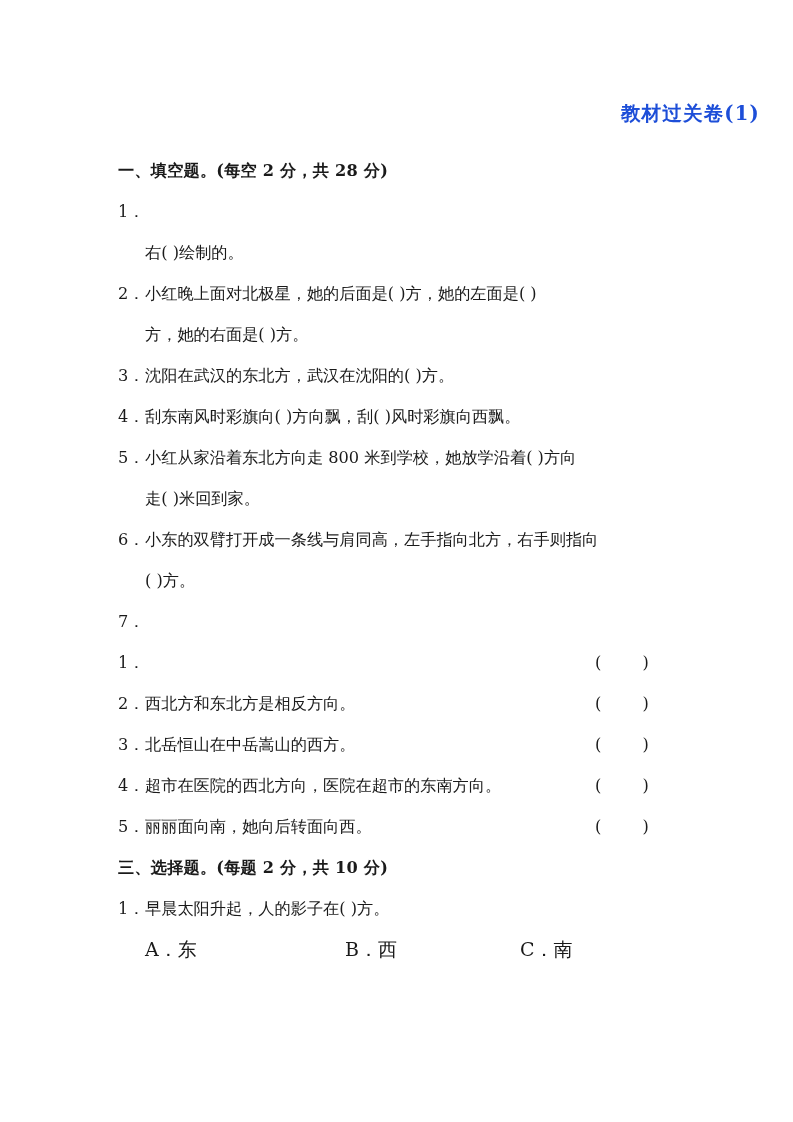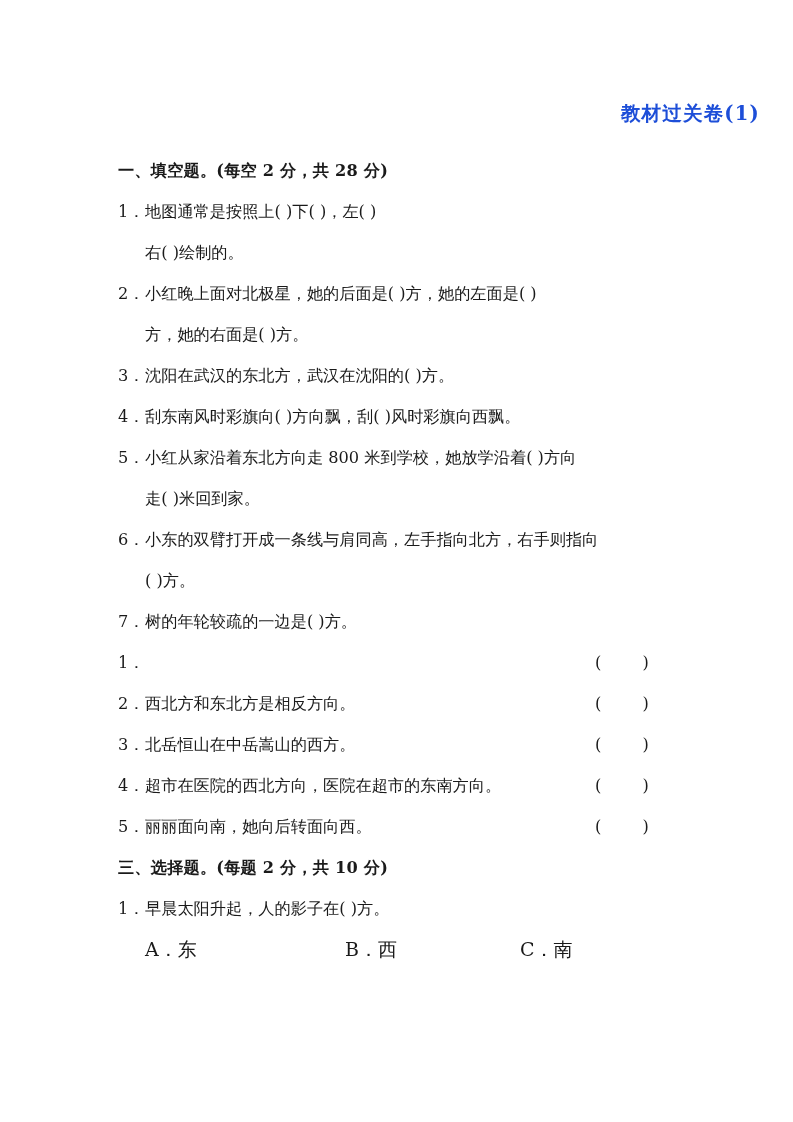--- a/index.html
+++ b/index.html
@@ -119,21 +119,20 @@
 <div class="page">
 
   <div class="doc-title">教材过关卷(1)</div>
 
   <div class="content">
 
     <div class="line section-head">一、填空题。(每空 2 分，共 28 分)</div>
 
     <div class="line q">
       <span class="marker">1．</span>
-      <span class="body">地图通常是按照上(                )下(                )，左(                 )</span>
     </div>
     <div class="line cont">右(            )绘制的。</div>
 
     <div class="line q">
       <span class="marker">2．</span>
       <span class="body">小红晚上面对北极星，她的后面是(        )方，她的左面是(        )</span>
     </div>
     <div class="line cont">方，她的右面是(        )方。</div>
 
     <div class="line q">
@@ -153,21 +152,20 @@
     <div class="line cont">走(        )米回到家。</div>
 
     <div class="line q">
       <span class="marker">6．</span>
       <span class="body">小东的双臂打开成一条线与肩同高，左手指向北方，右手则指向</span>
     </div>
     <div class="line cont">(        )方。</div>
 
     <div class="line q">
       <span class="marker">7．</span>
-      <span class="body">树的年轮较疏的一边是(        )方。</span>
     </div>
 
 
     <div class="line q judge-line">
       <span class="marker">1．</span>
       <span class="answer-box">(        )</span>
     </div>
 
     <div class="line q judge-line">
       <span class="marker">2．</span>

